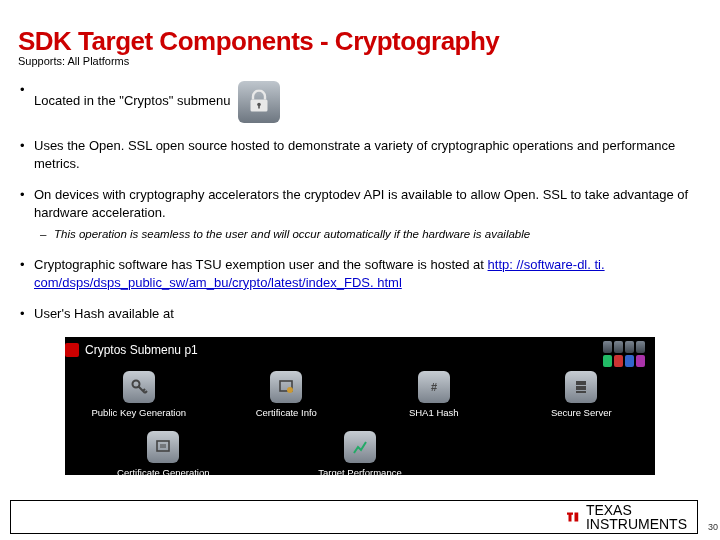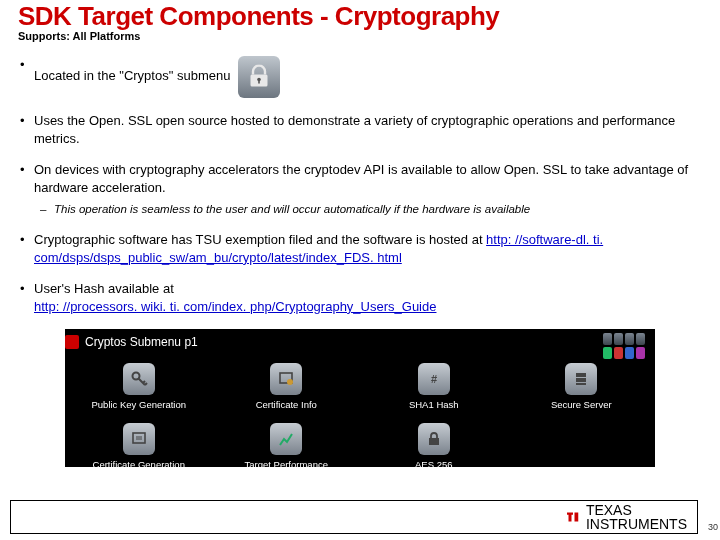--- a/index.html
+++ b/index.html
@@ -1,19 +1,19 @@
 <!DOCTYPE html>
 <html><head>
 <meta charset="utf-8">
 <style>
   * { margin: 0; padding: 0; box-sizing: border-box; }
   body { width: 720px; height: 540px; background: #fff; font-family: Arial, Helvetica, sans-serif; position: relative; overflow: hidden; }
-  .slide { padding: 1px 18px 0 18px; }
+  .slide { padding: 26px 18px 0 18px; }
   .title { font-size: 26px; font-weight: bold; color: #c00; letter-spacing: -0.5px; }
-  .subtitle { font-size: 11px; font-weight: bold; color: #000; margin-top: -2px; }
+  .subtitle { font-size: 11px; font-weight: normal; color: #000; margin-top: -2px; }
   .content { margin-top: 14px; font-size: 13px; color: #000; }
   ul.top { list-style: none; }
   ul.top > li { position: relative; padding-left: 16px; margin-bottom: 14px; line-height: 1.35; }
   ul.top > li::before { content: "•"; position: absolute; left: 2px; top: 0; font-size: 13px; }
   ul.sub { list-style: none; margin-top: 6px; }
   ul.sub > li { position: relative; padding-left: 20px; font-size: 11.5px; line-height: 1.3; font-style: italic; }
   ul.sub > li::before { content: "–"; position: absolute; left: 6px; top: 0; }
   .link { color: #0000cc; text-decoration: underline; }
   .lock-badge { display: inline-block; vertical-align: middle; margin-left: 4px; width: 42px; height: 42px; background: linear-gradient(#bfc6cd,#6d7680); border-radius: 6px; position: relative; }
   .lock-badge svg { position: absolute; left: 50%; top: 50%; transform: translate(-50%,-52%); }
@@ -58,26 +58,25 @@
         </span>
       </li>
       <li>Uses the Open. SSL open source hosted to demonstrate a variety of cryptographic operations and performance metrics.</li>
       <li>
         <span>On devices with cryptography accelerators the cryptodev API is available to allow Open. SSL to take advantage of hardware acceleration.</span>
         <ul class="sub">
             <li>This operation is seamless to the user and will occur automatically if the hardware is available</li>
           </ul>
       </li>
       <li>
-        <span>Cryptographic software has TSU exemption filed and the software is hosted at </span>
+        <span>Cryptographic software has TSU exemption user and the software is hosted at </span>
         <span class="link">http: //software-dl. ti. com/dsps/dsps_public_sw/am_bu/crypto/latest/index_FDS. html</span>
       </li>
       <li>
         <span>User's Hash available at </span><br>
-        <span class="link">http: //processors. wiki. ti. com/index. php/Cryptography_Users_Guide</span>
       </li>
     </ul>
 
     <div class="submenu-img">
       <div class="submenu-header">
         <span class="ti-chip"></span>
         <span>Cryptos Submenu p1</span>
       </div>
       <div class="grid-icon">
           <span></span>
@@ -138,29 +137,20 @@
             <div class="lbl">Certificate Generation</div>
           </div>
         <div class="cell">
             <div class="ico">
               <svg width="18" height="18" viewBox="0 0 18 18">
                 <path d="M3 15 L7 9 L10 12 L15 4" fill="none" stroke="#2a6" stroke-width="2"></path>
               </svg>
             </div>
             <div class="lbl">Target Performance</div>
           </div>
-        <div class="cell">
-            <div class="ico">
-              <svg width="18" height="18" viewBox="0 0 18 18">
-                <rect x="4" y="8" width="10" height="7" fill="#444"></rect>
-                <path d="M6 8 V6 a3 3 0 0 1 6 0 v2" fill="none" stroke="#444" stroke-width="1.8"></path>
-              </svg>
-            </div>
-            <div class="lbl">AES 256</div>
-          </div>
         <div class="cell"></div>
       </div>
     </div>
   </div>
 </div>
 
 <div class="footer-bar">
   <svg class="ti-logo" viewBox="0 0 24 24">
       <path d="M4 6 h8 v3 h-2 v9 h-4 v-9 h-2 z M14 6 h5 v12 h-5 z" fill="#c00"></path>
     </svg>

